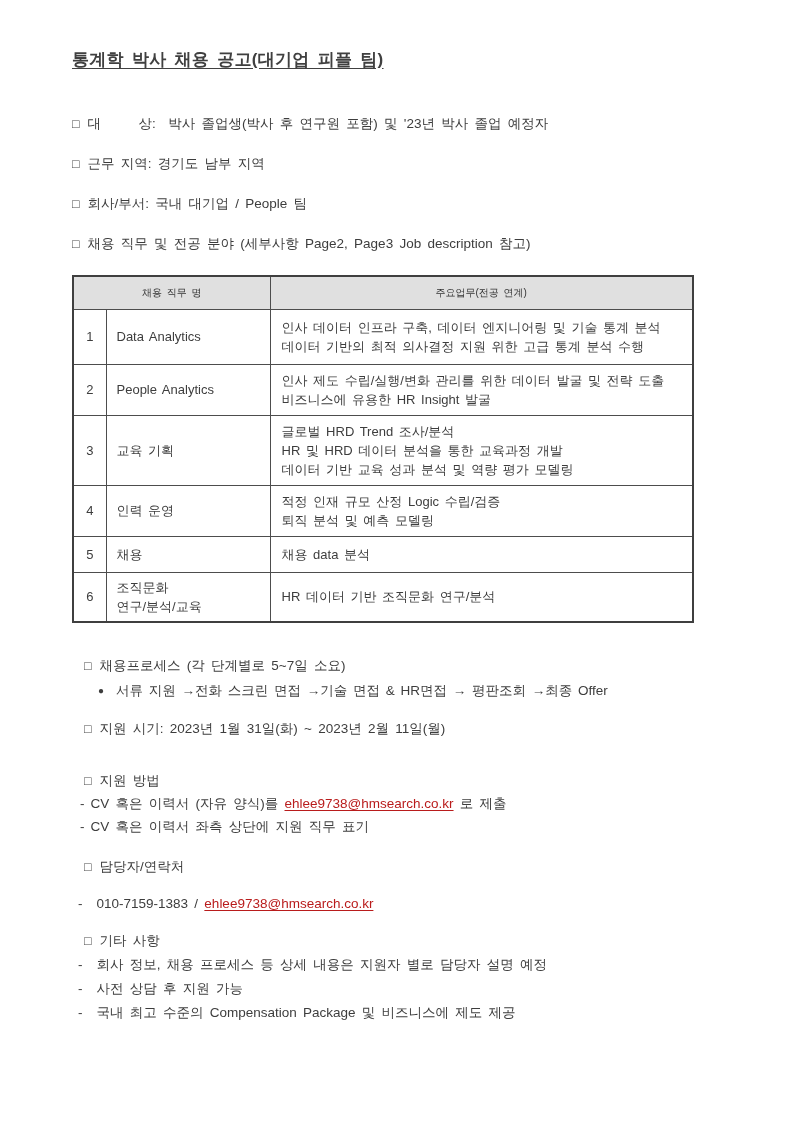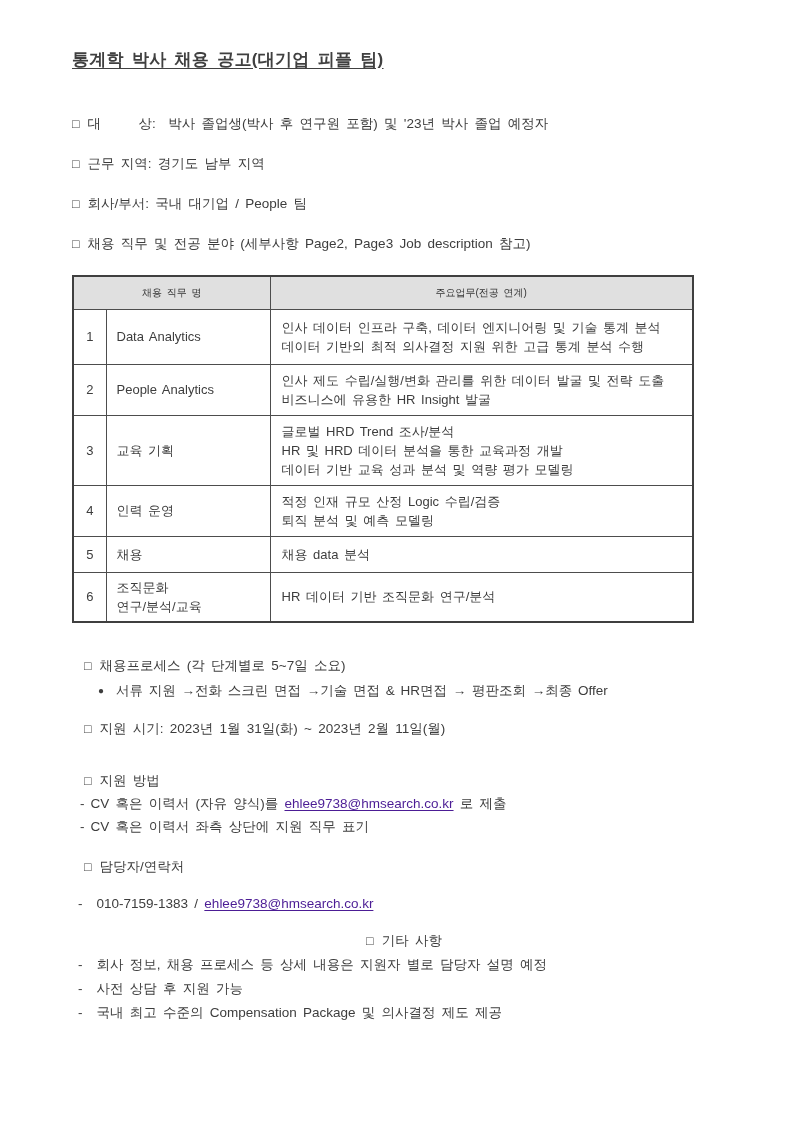--- a/index.html
+++ b/index.html
@@ -48,26 +48,26 @@
     font-size:13.5px; line-height:18px; margin:7px 0 0 26px;
     word-spacing:2px; white-space:pre-wrap;
   }
   .bullet-dot { font-size:10px; vertical-align:1px; margin-right:12px; color:#3d3d3d; }
   .dash-line {
     font-size:13.5px; line-height:18px; white-space:pre-wrap;
     word-spacing:2.5px; margin-left:8px;
   }
   .dash { margin-right:6px; }
   .dash-wide { margin-right:14px; }
-  .email-link { text-decoration:underline; text-underline-offset:2px; color:#4c1d95; }
+  .email-link { text-decoration:underline; text-underline-offset:2px; color:#b91c1c; }
   .gap-process { margin-top:0; }
   .gap-period { margin-top:20px; }
   .gap-method { margin-top:34px; }
   .gap-contact { margin-top:22px; }
-  .gap-etc { margin-top:19px;text-align:center; }
+  .gap-etc { margin-top:19px; }
   .contact-line { margin-left:6px; margin-top:19px; }
   .etc-item { margin-left:6px; margin-top:6px; }
   .method-item { margin-top:5px; }
   .method-head { margin-bottom:2px; }
 </style>
 </head>
 <body>
 
 <div class="page">
 
@@ -140,15 +140,15 @@
   <div class="sec-heading gap-method method-head"><span class="glyph-box">□</span><span>지원 방법</span></div>
   <div class="dash-line method-item"><span class="dash">-</span><span>CV 혹은 이력서 (자유 양식)를 </span><a class="email-link" href="#">ehlee9738@hmsearch.co.kr</a><span> 로 제출</span></div>
   <div class="dash-line method-item"><span class="dash">-</span><span>CV 혹은 이력서 좌측 상단에 지원 직무 표기</span></div>
 
   <div class="sec-heading gap-contact"><span class="glyph-box">□</span><span>담당자/연락처</span></div>
   <div class="dash-line contact-line"><span class="dash dash-wide">-</span><span>010-7159-1383</span><span> / </span><a class="email-link" href="#">ehlee9738@hmsearch.co.kr</a></div>
 
   <div class="sec-heading gap-etc"><span class="glyph-box">□</span><span>기타 사항</span></div>
   <div class="dash-line etc-item"><span class="dash dash-wide">-</span><span>회사 정보, 채용 프로세스 등 상세 내용은 지원자 별로 담당자 설명 예정</span></div>
   <div class="dash-line etc-item"><span class="dash dash-wide">-</span><span>사전 상담 후 지원 가능</span></div>
-  <div class="dash-line etc-item"><span class="dash dash-wide">-</span><span>국내 최고 수준의 Compensation Package 및 의사결정 제도 제공</span></div>
+  <div class="dash-line etc-item"><span class="dash dash-wide">-</span><span>국내 최고 수준의 Compensation Package 및 비즈니스에 제도 제공</span></div>
 
 </div>
 
 </body></html>

